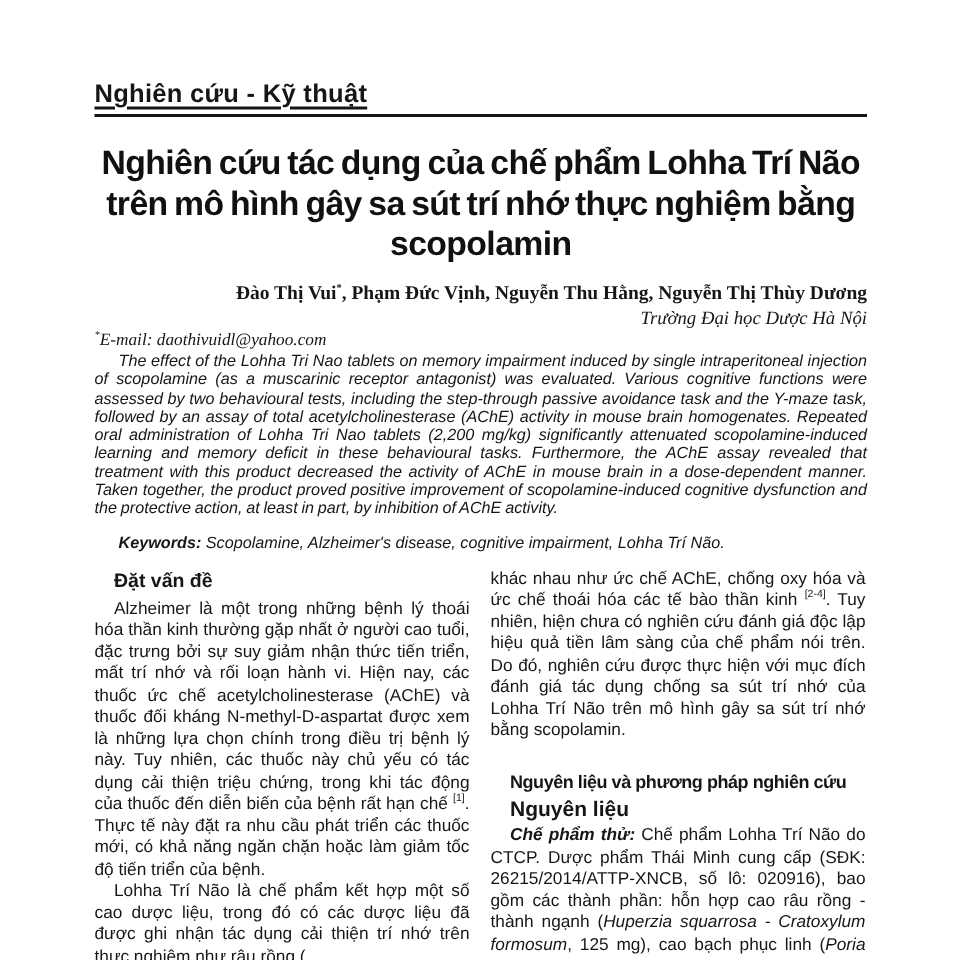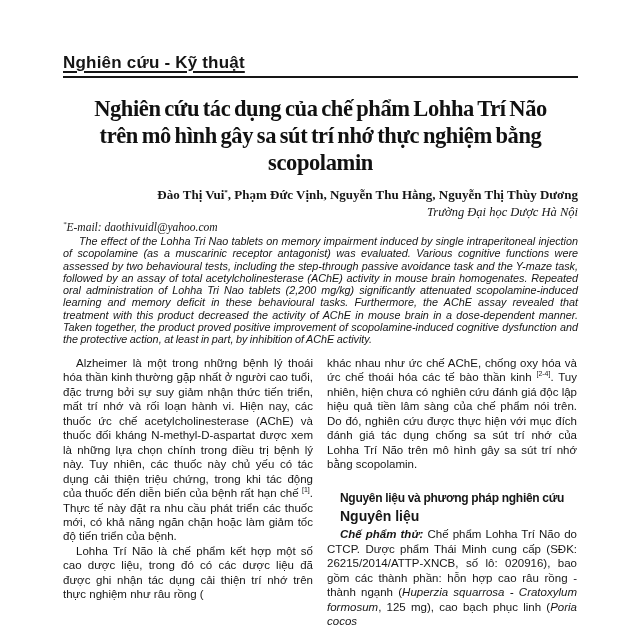--- a/index.html
+++ b/index.html
@@ -17,21 +17,21 @@
     padding-bottom:3px;
   }
   .kicker{
     font-weight:bold;font-size:17px;letter-spacing:0.2px;
     text-decoration:underline;text-underline-offset:3px;text-decoration-thickness:2px;
   }
 
   
   .title{
     margin:17px 0 0 0;
-    font-family:Liberation Serif, serif;font-weight:bold;
+    font-family:Liberation Sans, sans-serif;font-weight:bold;
     font-size:22.5px;line-height:1.2;text-align:center;
     letter-spacing:-0.4px;word-spacing:-1.5px;color:#111;
   }
   .authors{
     margin-top:11px;text-align:right;
     font-family:"Liberation Serif",serif;font-weight:bold;font-size:13px;
   }
   .affiliation{
     margin-top:2px;text-align:right;
     font-family:"Liberation Serif",serif;font-style:italic;font-size:12.5px;
@@ -84,23 +84,25 @@
     <h1 class="title">
       <span>Nghiên cứu tác dụng của chế phẩm Lohha Trí Não</span><br>
       <span>trên mô hình gây sa sút trí nhớ thực nghiệm bằng scopolamin</span>
     </h1>
 
     <div class="authors"><span>Đào Thị Vui</span><sup>*</sup><span>, Phạm Đức Vịnh, Nguyễn Thu Hằng, Nguyễn Thị Thùy Dương</span></div>
     <div class="affiliation">Trường Đại học Dược Hà Nội</div>
     <div class="email"><sup>*</sup><span>E-mail: daothivuidl@yahoo.com</span></div>
 
     <p class="summary-body">The effect of the Lohha Tri Nao tablets on memory impairment induced by single intraperitoneal injection of scopolamine (as a muscarinic receptor antagonist) was evaluated. Various cognitive functions were assessed by two behavioural tests, including the step-through passive avoidance task and the Y-maze task, followed by an assay of total acetylcholinesterase (AChE) activity in mouse brain homogenates. Repeated oral administration of Lohha Tri Nao tablets (2,200 mg/kg) significantly attenuated scopolamine-induced learning and memory deficit in these behavioural tasks. Furthermore, the AChE assay revealed that treatment with this product decreased the activity of AChE in mouse brain in a dose-dependent manner. Taken together, the product proved positive improvement of scopolamine-induced cognitive dysfunction and the protective action, at least in part, by inhibition of AChE activity.</p>
+    <p class="keywords"><span class="bd">Keywords:</span><span> Scopolamine, Alzheimer's disease, cognitive impairment, Lohha Trí Não.</span></p>
 
     <div class="columns">
       <div class="col">
+        <h2 class="col-heading">Đặt vấn đề</h2>
         <p><span>Alzheimer là một trong những bệnh lý thoái hóa thần kinh thường gặp nhất ở người cao tuổi, đặc trưng bởi sự suy giảm nhận thức tiến triển, mất trí nhớ và rối loạn hành vi. Hiện nay, các thuốc ức chế acetylcholinesterase (AChE) và thuốc đối kháng N-methyl-D-aspartat được xem là những lựa chọn chính trong điều trị bệnh lý này. Tuy nhiên, các thuốc này chủ yếu có tác dụng cải thiện triệu chứng, trong khi tác động của thuốc đến diễn biến của bệnh rất hạn chế </span><sup>[1]</sup><span>. Thực tế này đặt ra nhu cầu phát triển các thuốc mới, có khả năng ngăn chặn hoặc làm giảm tốc độ tiến triển của bệnh.</span></p>
         <p><span>Lohha Trí Não là chế phẩm kết hợp một số cao dược liệu, trong đó có các dược liệu đã được ghi nhận tác dụng cải thiện trí nhớ trên thực nghiệm như râu rồng (</span></p>
       </div>
       <div class="col">
         <p class="noindent"><span>khác nhau như ức chế AChE, chống oxy hóa và ức chế thoái hóa các tế bào thần kinh </span><sup>[2-4]</sup><span>. Tuy nhiên, hiện chưa có nghiên cứu đánh giá độc lập hiệu quả tiền lâm sàng của chế phẩm nói trên. Do đó, nghiên cứu được thực hiện với mục đích đánh giá tác dụng chống sa sút trí nhớ của Lohha Trí Não trên mô hình gây sa sút trí nhớ bằng scopolamin.</span></p>
         <h2 class="col-heading section">Nguyên liệu và phương pháp nghiên cứu</h2>
         <h2 class="col-heading sub">Nguyên liệu</h2>
         <p><span class="it bd">Chế phẩm thử:</span><span> Chế phẩm Lohha Trí Não do CTCP. Dược phẩm Thái Minh cung cấp (SĐK: 26215/2014/ATTP-XNCB, số lô: 020916), bao gồm các thành phần: hỗn hợp cao râu rồng - thành ngạnh (</span><span class="it">Huperzia squarrosa - Cratoxylum formosum</span><span>, 125 mg), cao bạch phục linh (</span><span class="it">Poria cocos</span></p>
       </div>
     </div>

